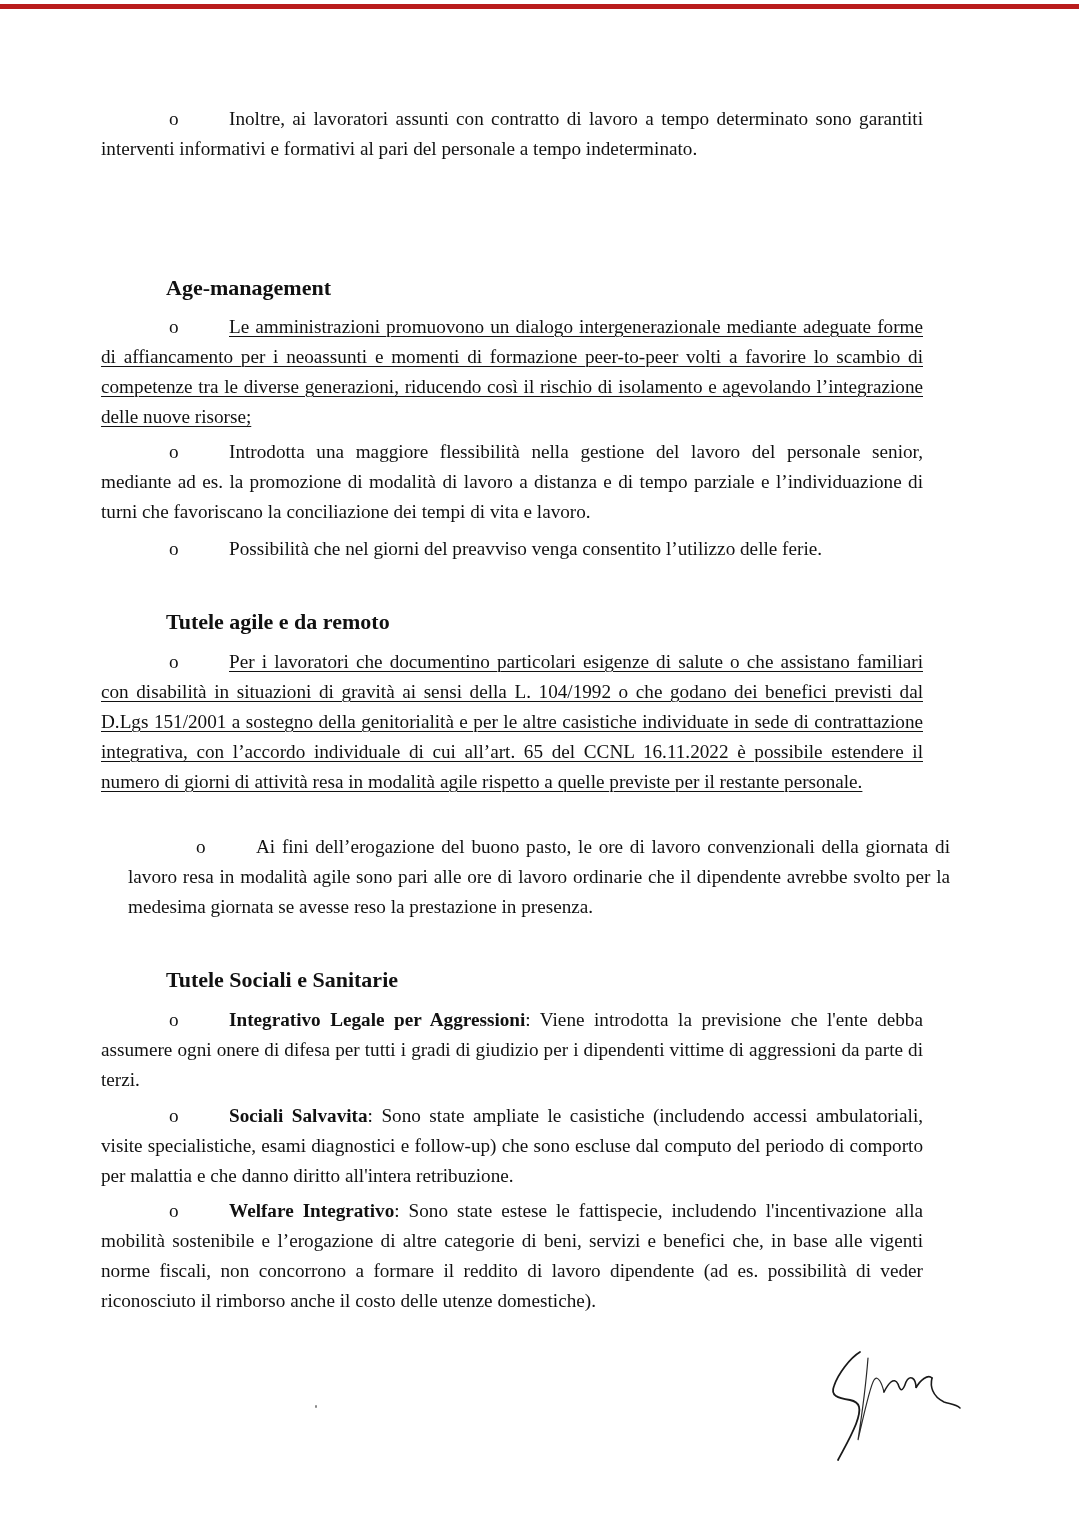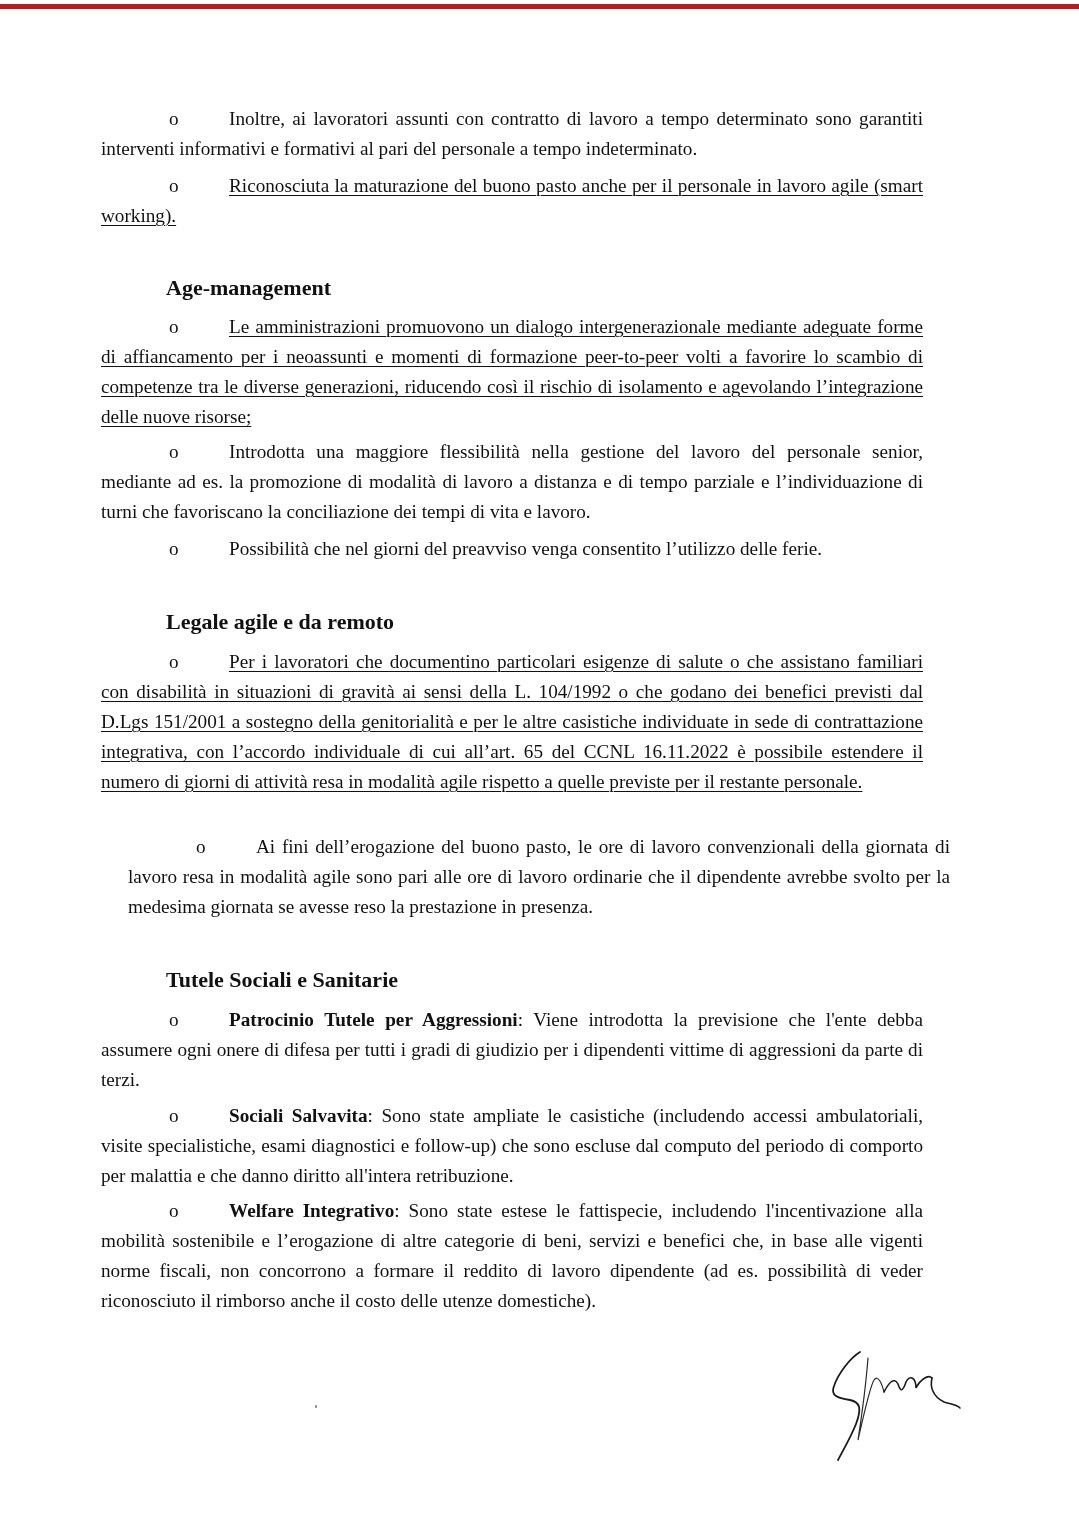--- a/index.html
+++ b/index.html
@@ -27,39 +27,38 @@
   .sig { position: absolute; left: 820px; top: 1335px; width: 170px; height: 125px; }
   .dot { position: absolute; left: 315px; top: 1396px; width: 2px; height: 3px; background: #888; border-radius: 1px; }
 </style>
 </head>
 <body>
 
 <div class="page">
 
   <p class="para" style="top:95px;"><span class="bullet">o</span><span class="body">Inoltre, ai lavoratori assunti con contratto di lavoro a tempo determinato sono garantiti interventi informativi e formativi al pari del personale a tempo indeterminato.</span></p>
 
-  <p class="para ul" style="top:162px;"><span class="bullet">o</span><span class="body">Riconosciuta la maturazione del buono pasto anche per il personale in lavoro agile (smart working).</span></p>
 
   <h2 class="heading" style="top:266px;text-align:center;">Age-management</h2>
 
   <p class="para ul" style="top:303px;"><span class="bullet">o</span><span class="body">Le amministrazioni promuovono un dialogo intergenerazionale mediante adeguate forme di affiancamento per i neoassunti e momenti di formazione peer-to-peer volti a favorire lo scambio di competenze tra le diverse generazioni, riducendo così il rischio di isolamento e agevolando l’integrazione delle nuove risorse;</span></p>
 
   <p class="para" style="top:428px;"><span class="bullet">o</span><span class="body">Introdotta una maggiore flessibilità nella gestione del lavoro del personale senior, mediante ad es. la promozione di modalità di lavoro a distanza e di tempo parziale e l’individuazione di turni che favoriscano la conciliazione dei tempi di vita e lavoro.</span></p>
 
   <p class="para" style="top:525px;"><span class="bullet">o</span><span class="body">Possibilità che nel giorni del preavviso venga consentito l’utilizzo delle ferie.</span></p>
 
-  <h2 class="heading" style="top:600px;">Legale agile e da remoto</h2>
+  <h2 class="heading" style="top:600px;">Tutele agile e da remoto</h2>
 
   <p class="para ul" style="top:638px;"><span class="bullet">o</span><span class="body">Per i lavoratori che documentino particolari esigenze di salute o che assistano familiari con disabilità in situazioni di gravità ai sensi della L. 104/1992 o che godano dei benefici previsti dal D.Lgs 151/2001 a sostegno della genitorialità e per le altre casistiche individuate in sede di contrattazione integrativa, con l’accordo individuale di cui all’art. 65 del CCNL 16.11.2022 è possibile estendere il numero di giorni di attività resa in modalità agile rispetto a quelle previste per il restante personale.</span></p>
 
   <p class="para" style="top:823px;margin-left:27px;"><span class="bullet">o</span><span class="body">Ai fini dell’erogazione del buono pasto, le ore di lavoro convenzionali della giornata di lavoro resa in modalità agile sono pari alle ore di lavoro ordinarie che il dipendente avrebbe svolto per la medesima giornata se avesse reso la prestazione in presenza.</span></p>
 
   <h2 class="heading" style="top:958px;">Tutele Sociali e Sanitarie</h2>
 
-  <p class="para" style="top:996px;"><span class="bullet">o</span><b>Patrocinio Tutele per Aggressioni</b><span class="body">: Viene introdotta la previsione che l'ente debba assumere ogni onere di difesa per tutti i gradi di giudizio per i dipendenti vittime di aggressioni da parte di terzi.</span></p>
+  <p class="para" style="top:996px;"><span class="bullet">o</span><b>Integrativo Legale per Aggressioni</b><span class="body">: Viene introdotta la previsione che l'ente debba assumere ogni onere di difesa per tutti i gradi di giudizio per i dipendenti vittime di aggressioni da parte di terzi.</span></p>
 
   <p class="para" style="top:1092px;"><span class="bullet">o</span><b>Sociali Salvavita</b><span class="body">: Sono state ampliate le casistiche (includendo accessi ambulatoriali, visite specialistiche, esami diagnostici e follow-up) che sono escluse dal computo del periodo di comporto per malattia e che danno diritto all'intera retribuzione.</span></p>
 
   <p class="para" style="top:1187px;"><span class="bullet">o</span><b>Welfare Integrativo</b><span class="body">: Sono state estese le fattispecie, includendo l'incentivazione alla mobilità sostenibile e l’erogazione di altre categorie di beni, servizi e benefici che, in base alle vigenti norme fiscali, non concorrono a formare il reddito di lavoro dipendente (ad es. possibilità di veder riconosciuto il rimborso anche il costo delle utenze domestiche).</span></p>
 
   <div class="dot"></div>
 
   <svg class="sig" viewBox="0 0 170 125">
     <path d="M40 8 C 30 14, 18 30, 14 42 C 10 52, 18 54, 30 56 C 40 58, 42 64, 36 80 C 30 95, 22 108, 18 116" fill="none" stroke="#1a1a1a" stroke-width="1.8" stroke-linecap="round"></path>
     <path d="M48 14 C 46 40, 42 70, 38 96 C 44 70, 50 42, 54 36 C 58 30, 62 40, 64 48" fill="none" stroke="#2a2a2a" stroke-width="1.2" stroke-linecap="round"></path>

